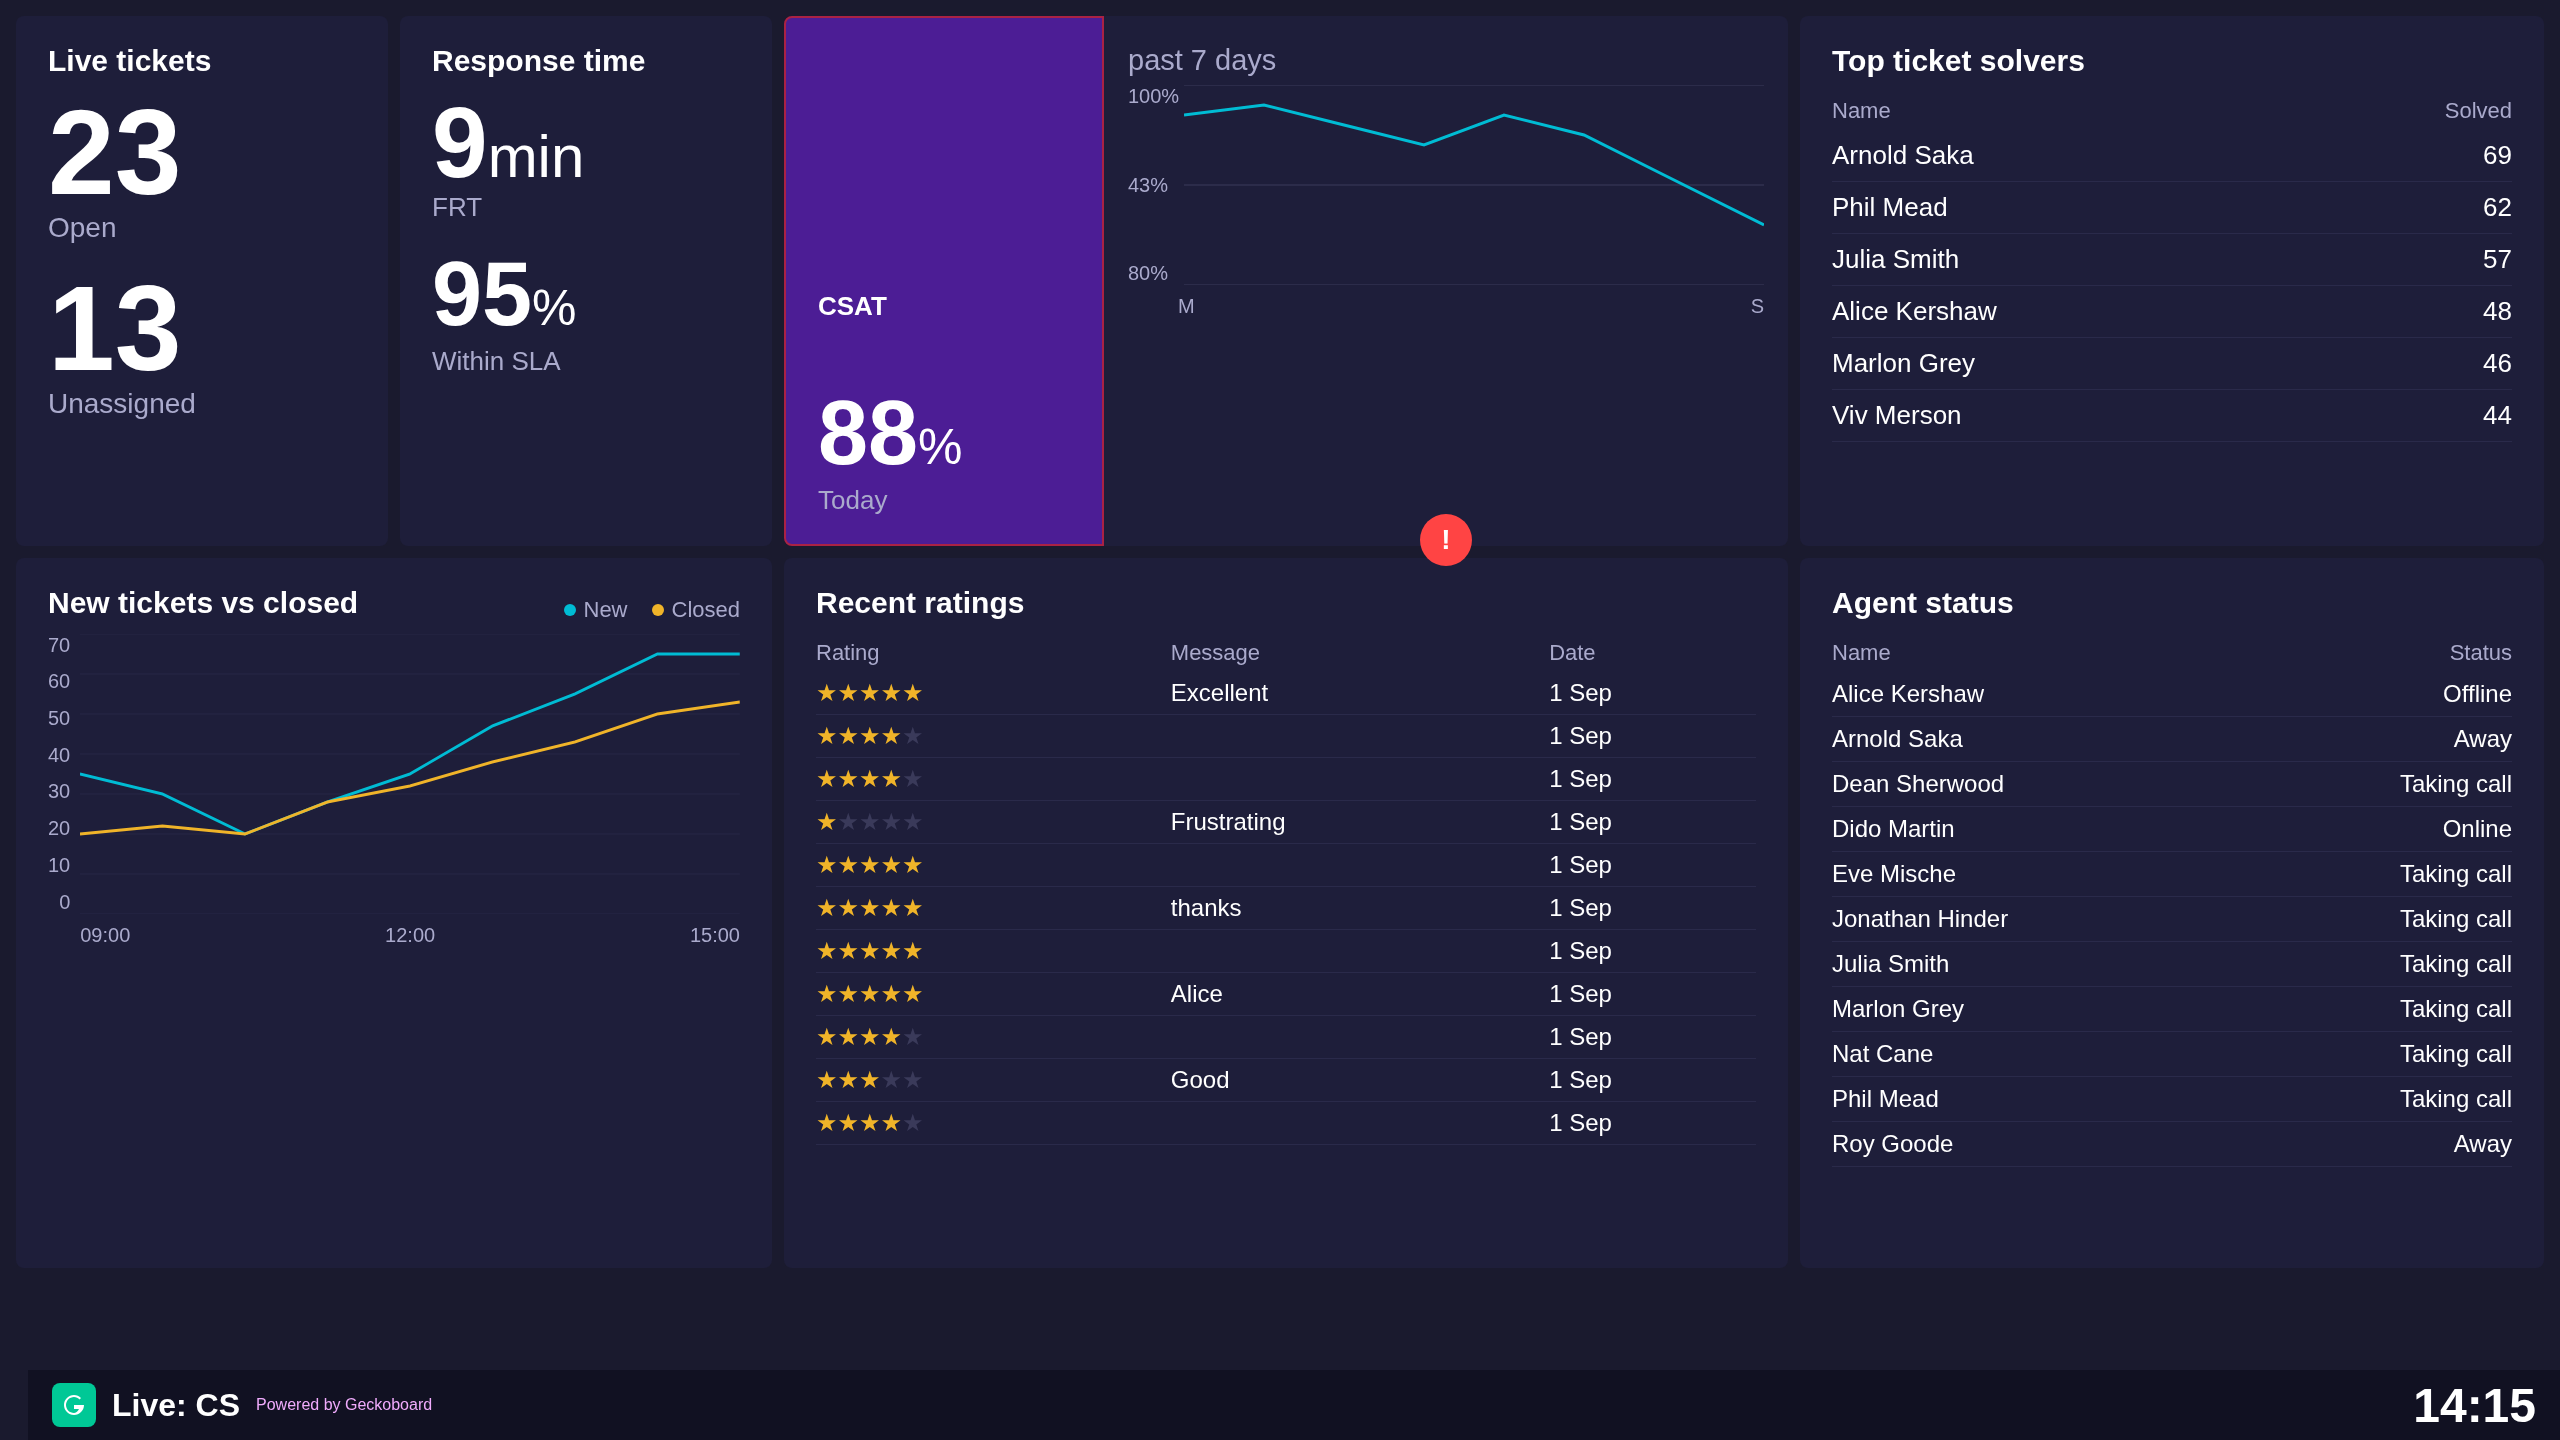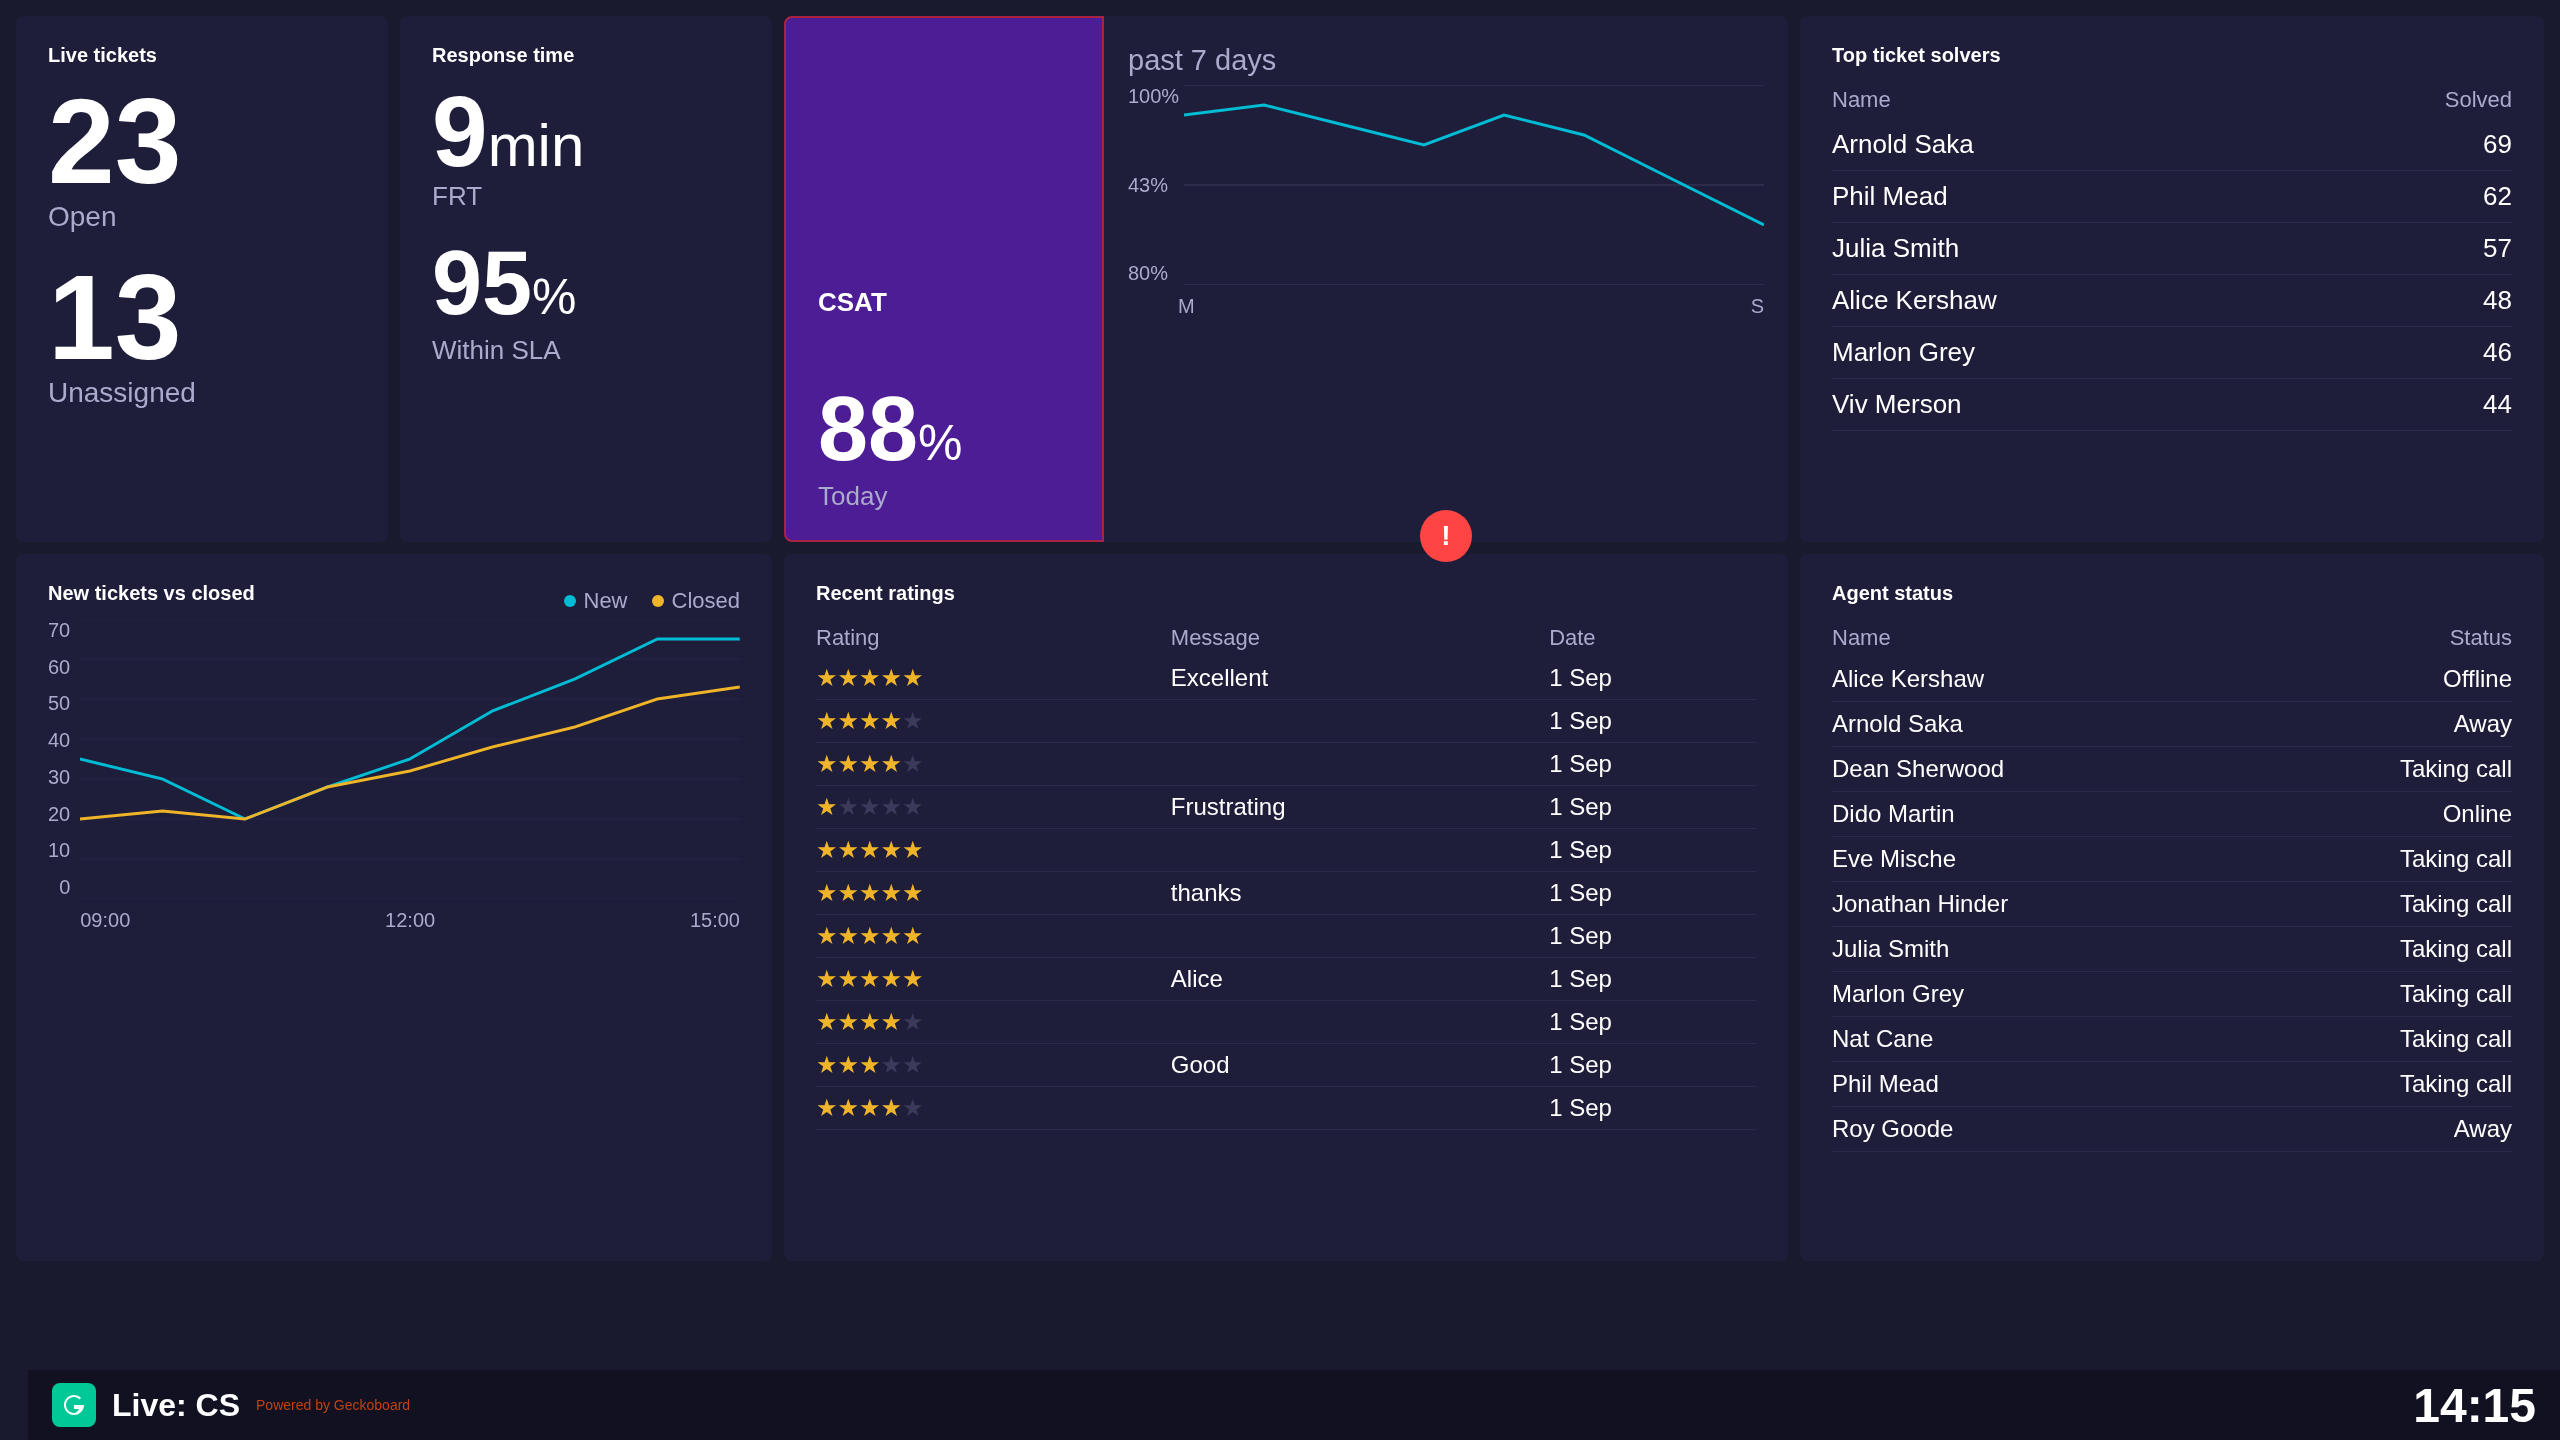--- a/index.html
+++ b/index.html
@@ -22,21 +22,21 @@
     }
 
     .card {
       background: #1e1e3a;
       border-radius: 8px;
       padding: 28px 32px;
       position: relative;
     }
 
     .card-title {
-      font-size: 20px;
+      font-size: 30px;
       font-weight: 700;
       color: #ffffff;
       margin-bottom: 14px;
     }
 
     
     .live-tickets .big-number {
       font-size: 120px;
       font-weight: 700;
       line-height: 1;
@@ -269,22 +269,22 @@
       font-size: 24px;
       font-weight: 900;
       color: white;
     }
     .footer-title {
       font-size: 32px;
       font-weight: 700;
       color: #ffffff;
     }
     .footer-powered {
-      font-size: 14px;
-      color: #c2410c;
+      font-size: 16px;
+      color: #f0abfc;
     }
     .footer-time {
       font-size: 48px;
       font-weight: 700;
       color: #ffffff;
     }
   </style>
 </head>
 <body>
 

